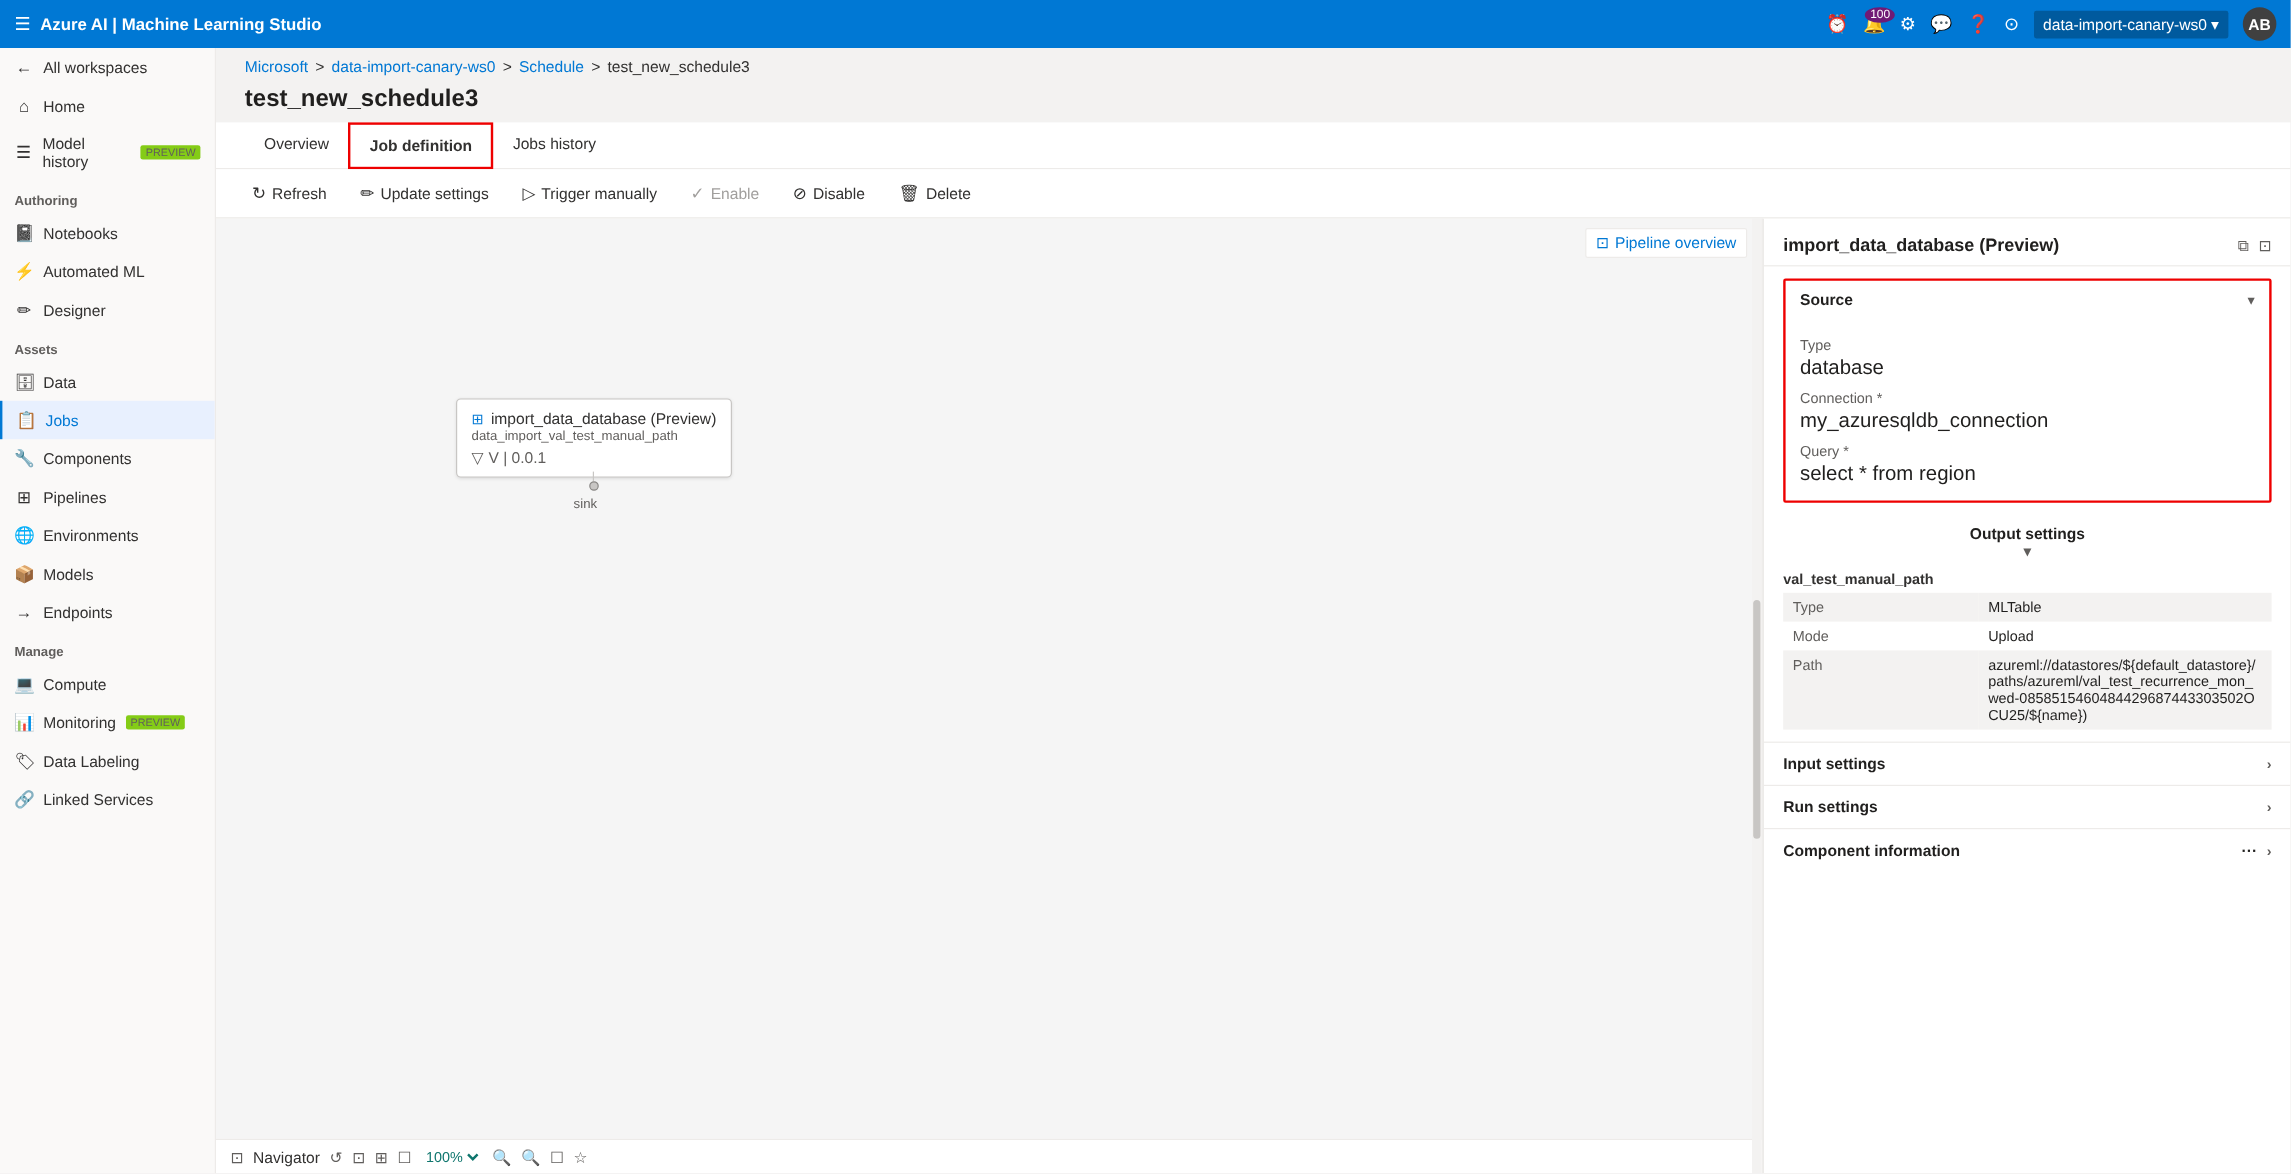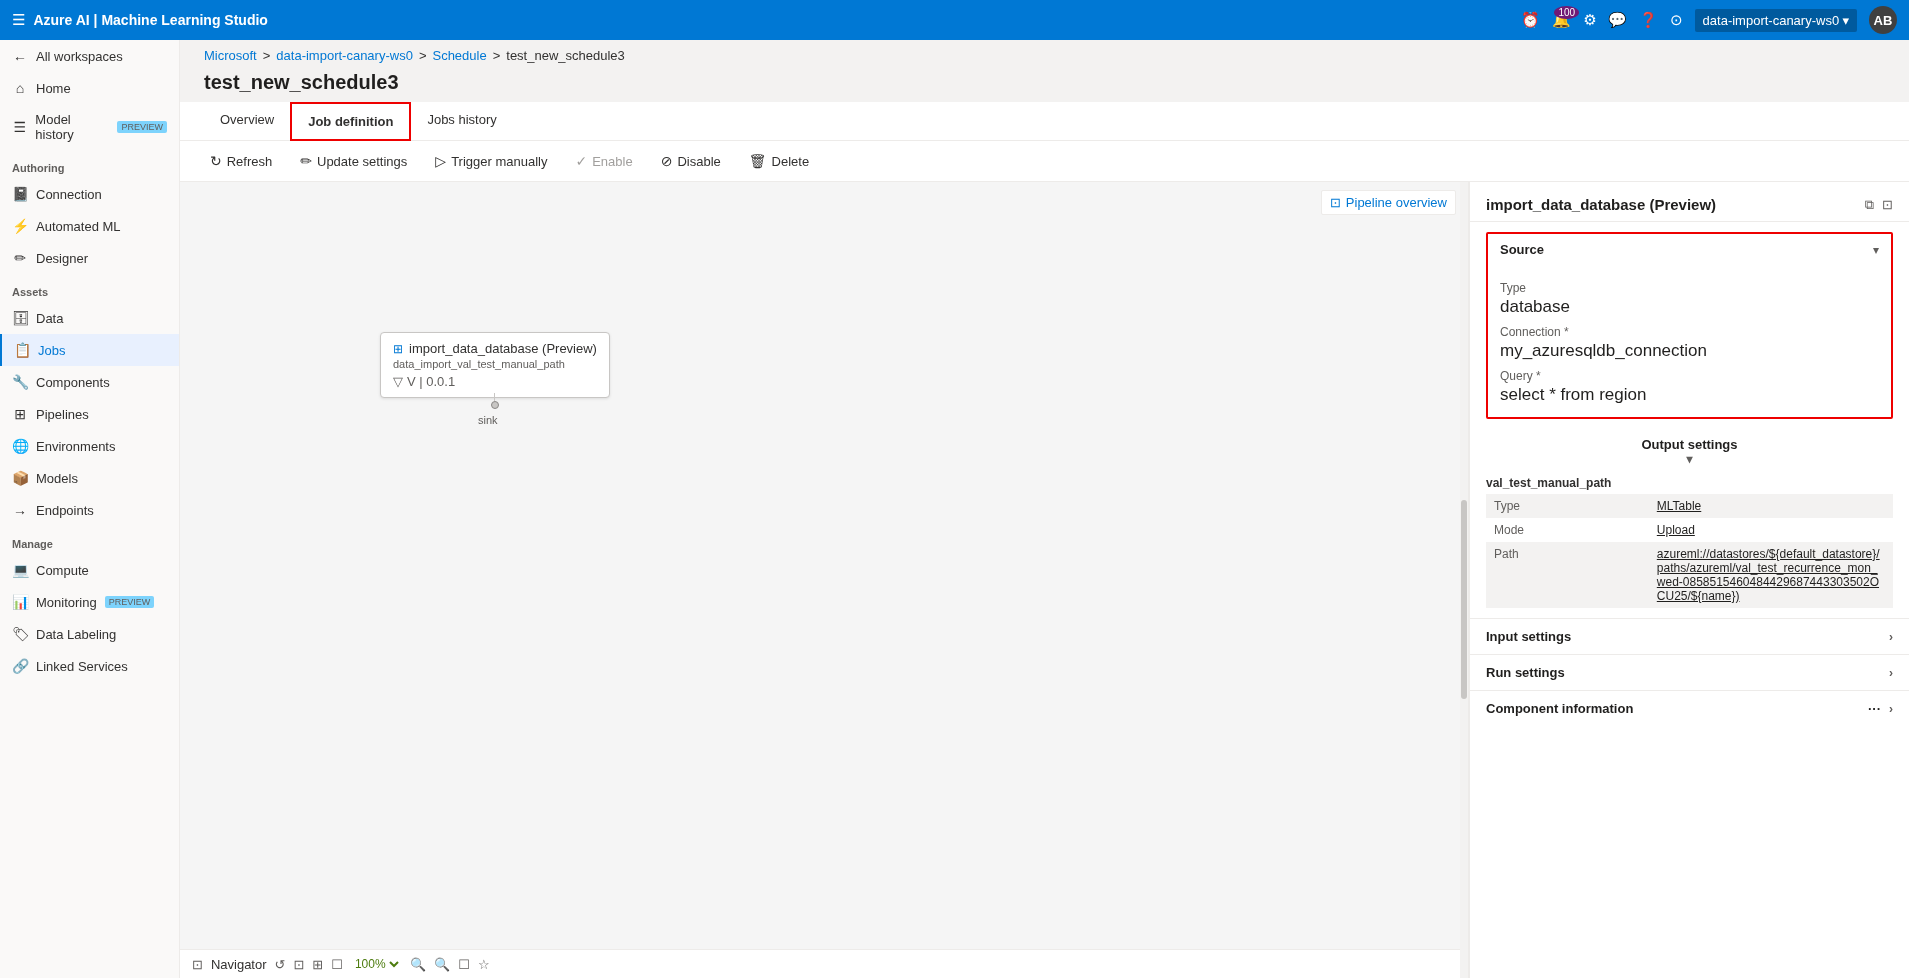--- a/index.html
+++ b/index.html
@@ -49,21 +49,21 @@
     .sidebar-section-label {
       padding: 12px 12px 4px 12px;
       font-size: 11px;
       font-weight: 600;
       color: #605e5c;
       text-transform: none;
     }
     .sidebar-icon { font-size: 14px; width: 16px; text-align: center; }
     .preview-badge {
       font-size: 9px;
-      background: #7dd3fc;
+      background: #84cc16;
       padding: 1px 4px;
       border-radius: 2px;
       color: #605e5c;
     }
 
     
     .main-content { flex: 1; display: flex; flex-direction: column; overflow: hidden; }
 
     
     .breadcrumb {
@@ -192,21 +192,21 @@
       background: white;
       border-top: 1px solid #edebe9;
       font-size: 12px;
       color: #323130;
     }
     .canvas-footer-icon { font-size: 13px; color: #605e5c; cursor: pointer; }
     .zoom-select {
       border: none;
       background: transparent;
       font-size: 12px;
-      color: #4d7c0f;
+      color: #0f766e;
       cursor: pointer;
     }
 
     
     .right-panel {
       width: 440px;
       background: white;
       display: flex;
       flex-direction: column;
       overflow-y: auto;
@@ -245,21 +245,21 @@
     .field-label { font-size: 12px; color: #605e5c; margin-top: 8px; }
     .field-value { font-size: 17px; color: #201f1e; margin-top: 2px; }
 
     
     .output-section { margin: 0 16px 10px 16px; }
     .output-title { font-size: 13px; font-weight: 600; color: #201f1e; padding: 8px 0 4px 0; display: flex; justify-content: space-between; align-items: center; cursor: pointer; flex-direction: column; }
     .output-subsection { font-size: 12px; font-weight: 600; color: #323130; margin: 6px 0 4px 0; }
     .output-table { width: 100%; border-collapse: collapse; }
     .output-table td { padding: 5px 8px; font-size: 12px; vertical-align: top; }
     .output-table td:first-child { color: #605e5c; width: 40%; }
-    .output-table td:last-child { color: #201f1e; word-break: break-all; text-decoration: underline; }
+    .output-table td:last-child { color: #201f1e; word-break: break-all; }
     .output-table-bg tr:nth-child(odd) td { background: #f3f2f1; }
 
     
     .collapse-row {
       display: flex;
       justify-content: space-between;
       align-items: center;
       padding: 10px 16px;
       border-top: 1px solid #edebe9;
       cursor: pointer;
@@ -332,21 +332,21 @@
       <span>Home</span>
     </div>
     <div class="sidebar-item">
       <span class="sidebar-icon">☰</span>
       <span>Model history</span>
       <span class="preview-badge">PREVIEW</span>
     </div>
     <div class="sidebar-section-label">Authoring</div>
     <div class="sidebar-item">
       <span class="sidebar-icon">📓</span>
-      <span>Connection</span>
+      <span>Notebooks</span>
     </div>
     <div class="sidebar-item">
       <span class="sidebar-icon">⚡</span>
       <span>Automated ML</span>
     </div>
     <div class="sidebar-item">
       <span class="sidebar-icon">✏</span>
       <span>Designer</span>
     </div>
     <div class="sidebar-section-label">Assets</div>

